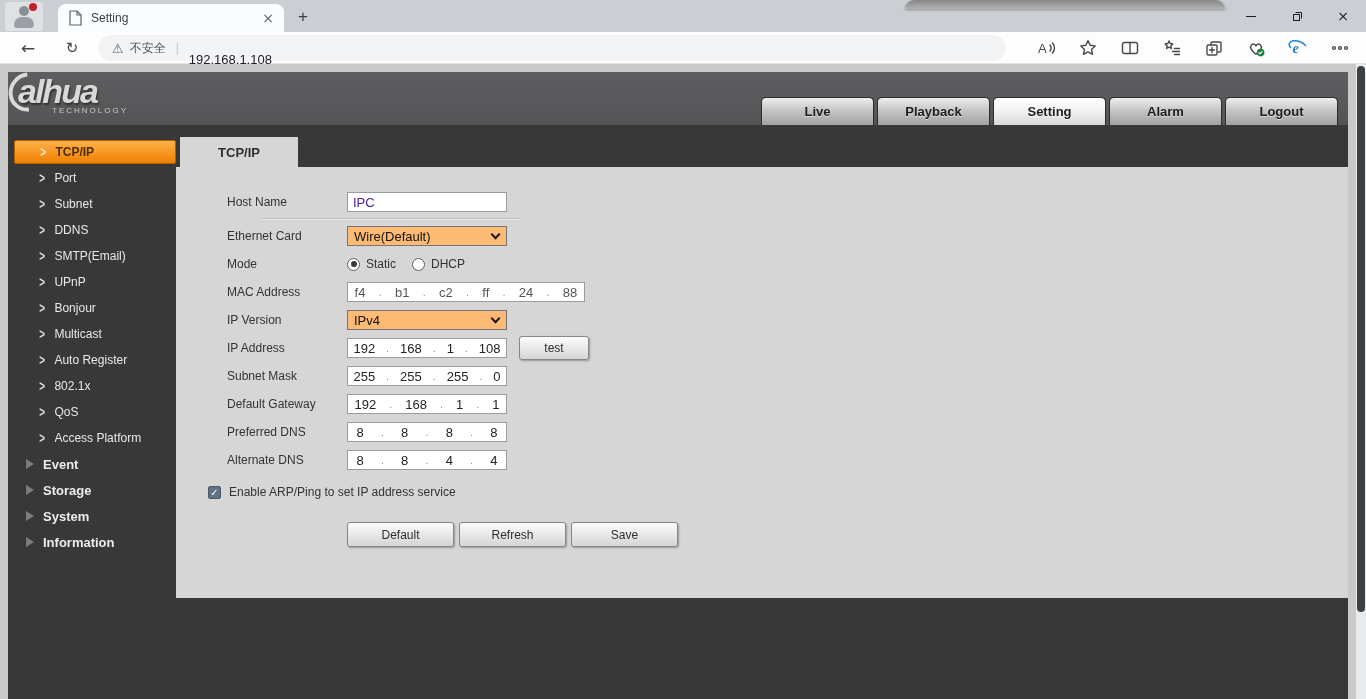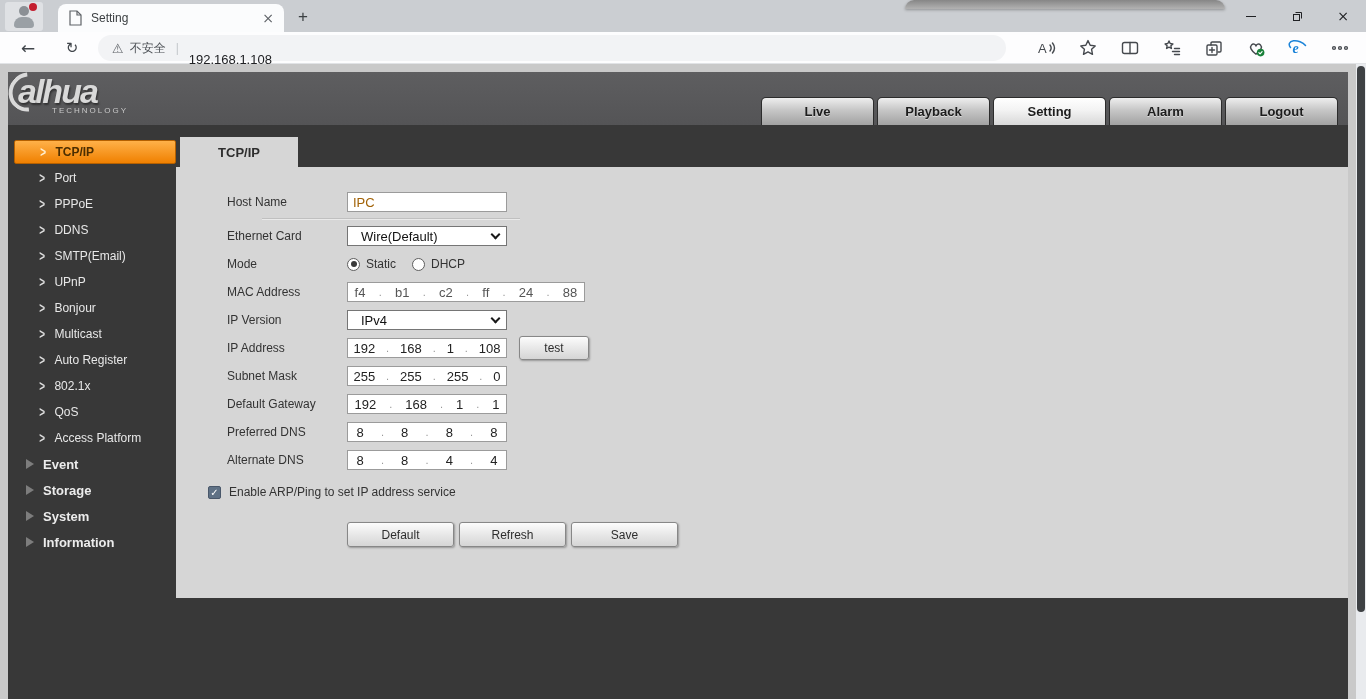--- a/index.html
+++ b/index.html
@@ -65,22 +65,22 @@
   .sb-sub.active .chev { color:#fff0d2; }
 
   .main { flex:1; display:flex; flex-direction:column; }
   .tabstrip { height:42px; padding-top:12px; }
   .content-tab { margin-left:4px; width:118px; height:30px; background:#d6d6d6; color:#2e2e2e; font-weight:bold; font-size:13px; display:flex; align-items:center; justify-content:center; }
   .panel { width:100%; height:431px; background:#d6d6d6; }
 
   .form { padding:21px 0 0 51px; font-size:12px; color:#333; }
   .frow { display:flex; align-items:center; height:28px; }
   .flabel { width:120px; flex:none; }
-  .tinput { width:160px; height:20px; border:1px solid #9b9b9b; background:#fff; font-family:"Liberation Sans",sans-serif; font-size:13px; padding:0 5px; color:#a16207; }
-  .sel { position:relative; width:160px; height:20px; border:1px solid #757575; background:#ffffff; font-size:13px; color:#111; display:flex; align-items:center; padding-left:13px; }
+  .tinput { width:160px; height:20px; border:1px solid #9b9b9b; background:#fff; font-family:"Liberation Sans",sans-serif; font-size:13px; padding:0 5px; color:#4c1d95; }
+  .sel { position:relative; width:160px; height:20px; border:1px solid #757575; background:#fdba74; font-size:13px; color:#111; display:flex; align-items:center; padding-left:6px; }
   .sel-chev { position:absolute; right:7px; top:4px; width:7px; height:7px; border-right:2px solid #1a1a1a; border-bottom:2px solid #1a1a1a; transform:rotate(45deg); }
   .ipbox { width:160px; height:20px; border:1px solid #9b9b9b; background:#fff; display:flex; align-items:center; justify-content:space-around; font-size:13px; color:#222; }
   .ipbox .dot { color:#999; font-size:11px; }
   .macbox { width:238px; color:#555; }
   .form-divider { width:258px; height:2px; margin:2px 0 2px 35px; border-top:1px solid #c0c0c0; border-bottom:1px solid #eaeaea; }
   .radio { width:13px; height:13px; border:1px solid #5e5e5e; border-radius:50%; background:#fff; margin-right:6px; position:relative; flex:none; }
   .radio.on::after { content:""; position:absolute; left:2.5px; top:2.5px; width:6px; height:6px; border-radius:50%; background:#3a3a3a; }
   .radio-label { margin-right:16px; }
   .btn { background:linear-gradient(#fcfcfc,#e8e8e8 50%,#d5d5d5); border:1px solid #878787; border-radius:3px; font-size:12px; color:#2e2e2e; display:flex; align-items:center; justify-content:center; box-shadow:1px 1px 2px rgba(0,0,0,.3); }
   .testbtn { margin-left:12px; width:70px; height:24px; }
@@ -207,21 +207,21 @@
           <div class="sb-sub active">
             <span class="chev">&gt;</span>
             <span>TCP/IP</span>
           </div>
           <div class="sb-sub">
             <span class="chev">&gt;</span>
             <span>Port</span>
           </div>
           <div class="sb-sub">
             <span class="chev">&gt;</span>
-            <span>PPPoE</span>
+            <span>Subnet</span>
           </div>
           <div class="sb-sub">
             <span class="chev">&gt;</span>
             <span>DDNS</span>
           </div>
           <div class="sb-sub">
             <span class="chev">&gt;</span>
             <span>SMTP(Email)</span>
           </div>
           <div class="sb-sub">

